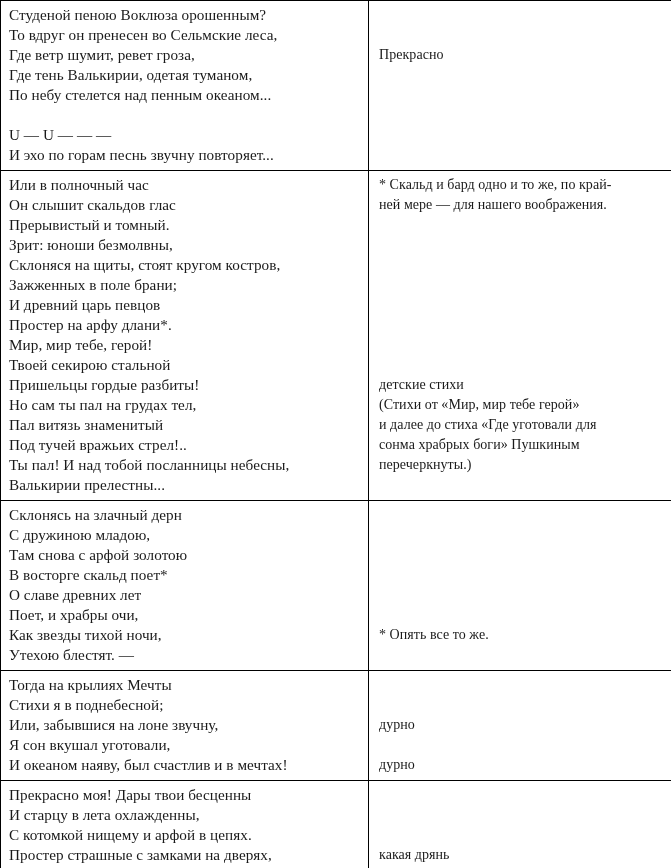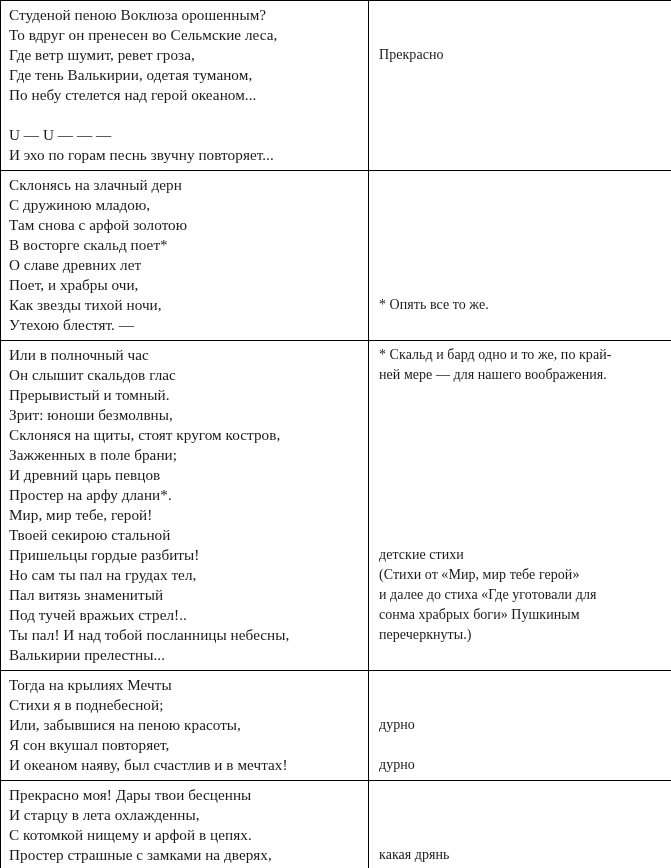--- a/index.html
+++ b/index.html
@@ -80,56 +80,31 @@
       <col class="c-note">
     </colgroup>
     <tbody>
         <tr>
           <td>
             <div class="cell-inner verse">
               <div class="ln">Студеной пеною Воклюза орошенным?</div>
               <div class="ln">То вдруг он пренесен во Сельмские леса,</div>
               <div class="ln">Где ветр шумит, ревет гроза,</div>
               <div class="ln">Где тень Валькирии, одетая туманом,</div>
-              <div class="ln">По небу стелется над герой океаном...</div>
+              <div class="ln">По небу стелется над пенным океаном...</div>
               <div class="ln blank">&nbsp;</div>
               <div class="ln">U — U — — —</div>
               <div class="ln">И эхо по горам песнь звучну повторяет...</div>
             </div>
           </td>
           <td>
             <div class="cell-inner note">
               <div class="spacer">&nbsp;</div>
               <div class="spacer">&nbsp;</div>
               <div class="ln">Прекрасно</div>
-            </div>
-          </td>
-        </tr>
-        <tr>
-          <td>
-            <div class="cell-inner verse">
-              <div class="ln">Склонясь на злачный дерн</div>
-              <div class="ln">С дружиною младою,</div>
-              <div class="ln">Там снова с арфой золотою</div>
-              <div class="ln">В восторге скальд поет*</div>
-              <div class="ln">О славе древних лет</div>
-              <div class="ln">Поет, и храбры очи,</div>
-              <div class="ln">Как звезды тихой ночи,</div>
-              <div class="ln">Утехою блестят. —</div>
-            </div>
-          </td>
-          <td>
-            <div class="cell-inner note">
-              <div class="spacer">&nbsp;</div>
-              <div class="spacer">&nbsp;</div>
-              <div class="spacer">&nbsp;</div>
-              <div class="spacer">&nbsp;</div>
-              <div class="spacer">&nbsp;</div>
-              <div class="spacer">&nbsp;</div>
-              <div class="ln">* Опять все то же.</div>
             </div>
           </td>
         </tr>
         <tr>
           <td>
             <div class="cell-inner verse">
               <div class="ln">Или в полночный час</div>
               <div class="ln">Он слышит скальдов глас</div>
               <div class="ln">Прерывистый и томный.</div>
               <div class="ln">Зрит: юноши безмолвны,</div>
@@ -163,24 +138,49 @@
               <div class="ln">(Стихи от «Мир, мир тебе герой»</div>
               <div class="ln">и далее до стиха «Где уготовали для</div>
               <div class="ln">сонма храбрых боги» Пушкиным</div>
               <div class="ln">перечеркнуты.)</div>
             </div>
           </td>
         </tr>
         <tr>
           <td>
             <div class="cell-inner verse">
+              <div class="ln">Склонясь на злачный дерн</div>
+              <div class="ln">С дружиною младою,</div>
+              <div class="ln">Там снова с арфой золотою</div>
+              <div class="ln">В восторге скальд поет*</div>
+              <div class="ln">О славе древних лет</div>
+              <div class="ln">Поет, и храбры очи,</div>
+              <div class="ln">Как звезды тихой ночи,</div>
+              <div class="ln">Утехою блестят. —</div>
+            </div>
+          </td>
+          <td>
+            <div class="cell-inner note">
+              <div class="spacer">&nbsp;</div>
+              <div class="spacer">&nbsp;</div>
+              <div class="spacer">&nbsp;</div>
+              <div class="spacer">&nbsp;</div>
+              <div class="spacer">&nbsp;</div>
+              <div class="spacer">&nbsp;</div>
+              <div class="ln">* Опять все то же.</div>
+            </div>
+          </td>
+        </tr>
+        <tr>
+          <td>
+            <div class="cell-inner verse">
               <div class="ln">Тогда на крылиях Мечты</div>
               <div class="ln">Стихи я в поднебесной;</div>
-              <div class="ln">Или, забывшися на пеною красоты,</div>
-              <div class="ln">Я сон вкушал повторяет,</div>
+              <div class="ln">Или, забывшися на лоне звучну,</div>
+              <div class="ln">Я сон вкушал уготовали,</div>
               <div class="ln">И океаном наяву, был счастлив и в мечтах!</div>
             </div>
           </td>
           <td>
             <div class="cell-inner note">
               <div class="spacer">&nbsp;</div>
               <div class="spacer">&nbsp;</div>
               <div class="ln">дурно</div>
               <div class="spacer">&nbsp;</div>
               <div class="ln">дурно</div>

